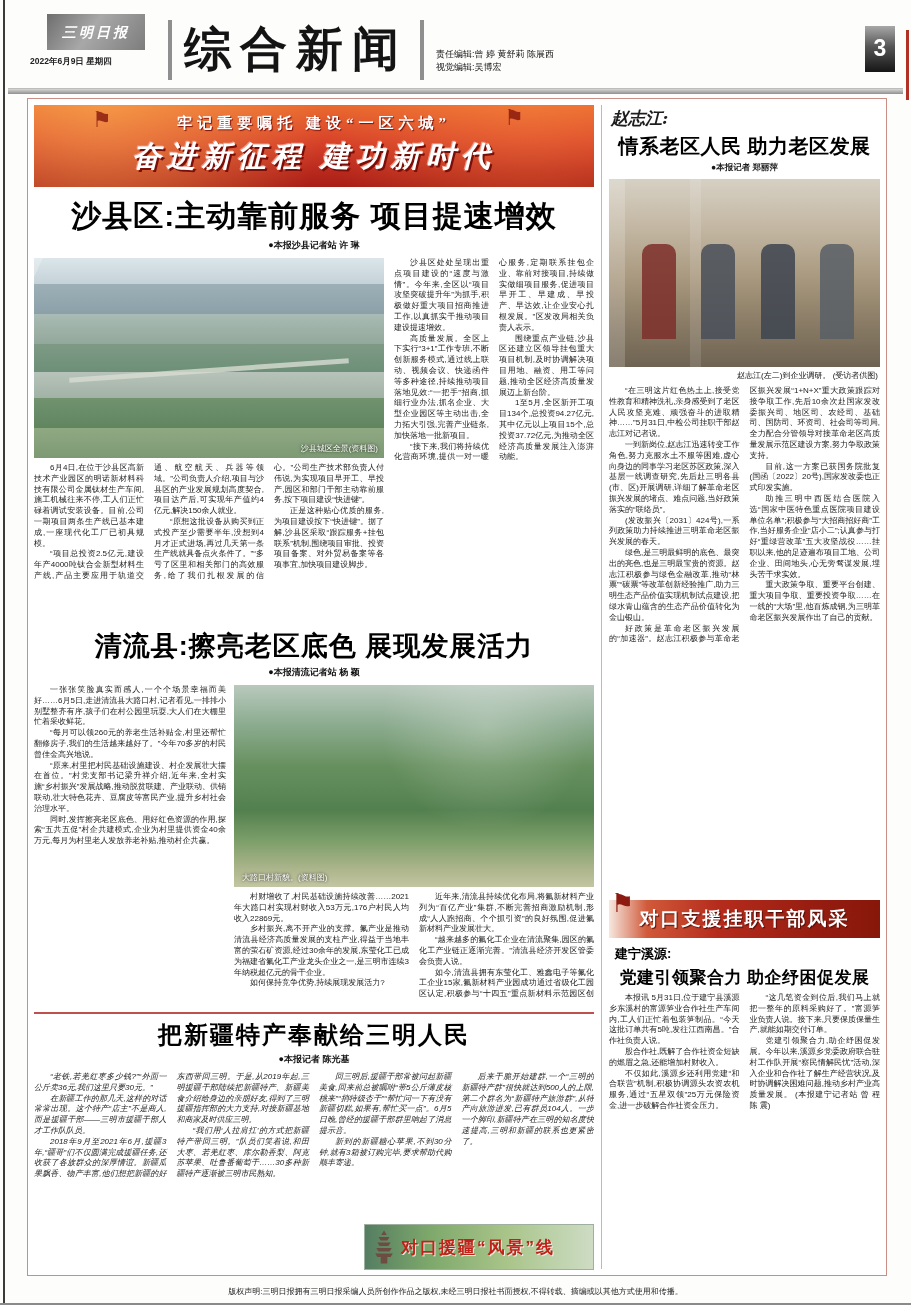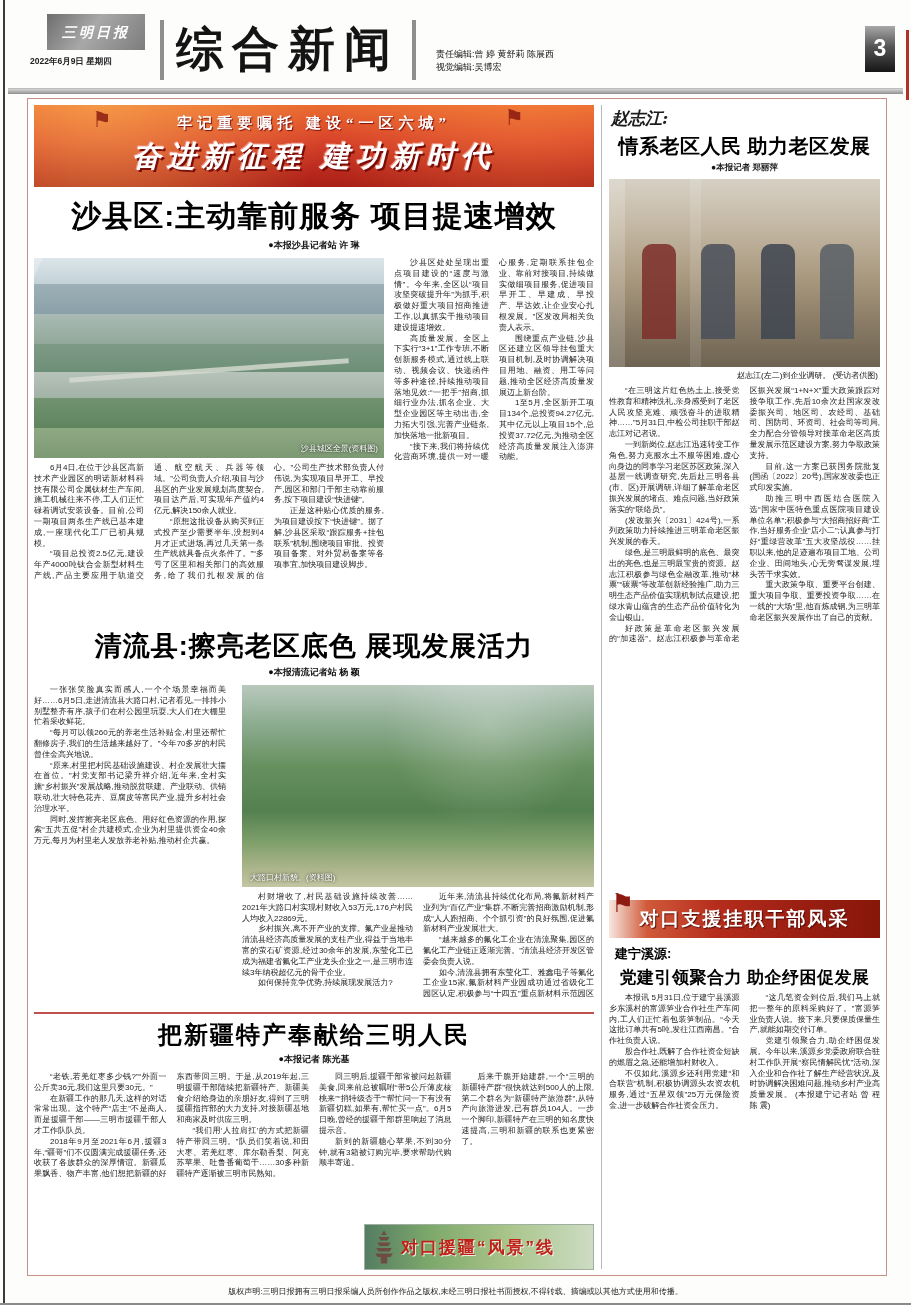--- a/index.html
+++ b/index.html
@@ -9,21 +9,21 @@
   .edge-left{position:absolute;left:3px;top:0;width:2px;height:100%;background:#3a3a3a;}
   .edge-bottom{position:absolute;left:0;bottom:0;width:100%;height:2px;background:#8a8a8a;}
   .edge-right-red{position:absolute;right:2px;top:30px;width:3px;height:70px;background:#b03226;}
 
   
   .masthead-logo{position:absolute;left:30px;top:14px;width:98px;height:36px;
     background:linear-gradient(125deg,#6e6e6e,#a8a8a8 45%,#7d7d7d);
     color:#fff;font-family:"DejaVu Serif",serif;font-style:italic;font-weight:bold;
     font-size:14px;text-align:center;line-height:36px;letter-spacing:3px;margin-left:17px;}
   .masthead-date{position:absolute;left:30px;top:56px;font-size:8.5px;font-weight:bold;color:#222;}
-  .section-title-wrap{position:absolute;left:160px;top:18px;display:flex;align-items:center;}
+  .section-title-wrap{position:absolute;left:168px;top:18px;display:flex;align-items:center;}
   .section-bar{width:4px;height:60px;background:#8f8f8f;}
   .section-text{font-family:"Liberation Serif","DejaVu Serif",serif;font-size:47px;
     font-weight:bold;color:#141414;letter-spacing:9px;margin:0 12px;}
   .editors{position:absolute;left:436px;top:48px;font-size:9px;line-height:13px;
     color:#111;font-weight:normal;}
   .pagenum{position:absolute;right:16px;top:26px;width:30px;height:46px;
     background:linear-gradient(180deg,#a8a8a8 0%,#555 45%,#161616 100%);
     color:#fff;font-size:23px;font-weight:bold;text-align:center;line-height:44px;}
   .head-divider{position:absolute;left:8px;right:8px;top:88px;height:5px;
     background:linear-gradient(180deg,#d6d6d6,#8f8f8f);border-top:1px solid #bdbdbd;}
@@ -72,33 +72,33 @@
   .photo1 .road{position:absolute;left:10%;top:55%;width:80%;height:5px;
     background:#d8dcd2;transform:rotate(-4deg);opacity:.8;}
   .photo-overlay-caption{position:absolute;right:6px;bottom:4px;color:#fff;
     font-size:8px;text-shadow:0 0 3px #000;}
   .sx-below{height:158px;margin-top:5px;column-count:3;}
   .sx-right{flex:1;margin-left:10px;height:364px;column-count:2;}
 
   
   .ql-row{display:flex;margin-top:2px;}
   .ql-left{width:192px;flex:none;height:320px;overflow:hidden;}
-  .ql-right{flex:1;margin-left:8px;min-width:0;padding-left:8px;}
+  .ql-right{flex:1;min-width:0;padding-left:8px;}
   .photo2{width:100%;height:202px;position:relative;
     background:
       radial-gradient(circle at 70% 20%, rgba(255,255,255,.25), transparent 35%),
       linear-gradient(180deg,#b9c9bd 0%,#8fae93 18%,#67905f 40%,#53804f 62%,
         #7fa06b 78%,#a9b389 90%,#c3c6a2 100%);}
   .photo2 .photo-overlay-caption{left:8px;right:auto;}
   .ql-bottom{height:112px;margin-top:5px;column-count:2;}
   .red-rule{height:2px;background:#c0504d;margin:7px 0 2px;}
 
   
   .xj-block{position:relative;}
-  .xj-body{height:200px;margin-top:4px;column-count:4;}
+  .xj-body{height:200px;margin-top:4px;column-count:4;font-style:italic;}
   .yj-banner{position:absolute;right:0;bottom:2px;width:230px;height:46px;
     border:1px solid #9fb0a0;display:flex;align-items:center;box-sizing:border-box;
     background:linear-gradient(90deg,#557d62 0%,#7da86b 28%,#a9c489 62%,#bed3ad 85%,#cfdcc4 100%);}
   .yj-banner .pagoda{margin:0 6px 0 8px;flex:none;display:flex;}
   .yj-text{font-size:17px;font-weight:900;color:#c0221a;letter-spacing:2px;
     text-shadow:1px 1px 0 rgba(255,255,255,.8);white-space:nowrap;}
 
   
   .kicker{font-family:"DejaVu Serif",serif;font-size:17px;font-weight:bold;
     font-style:italic;color:#1d1d1d;margin:2px 0 0 2px;}

